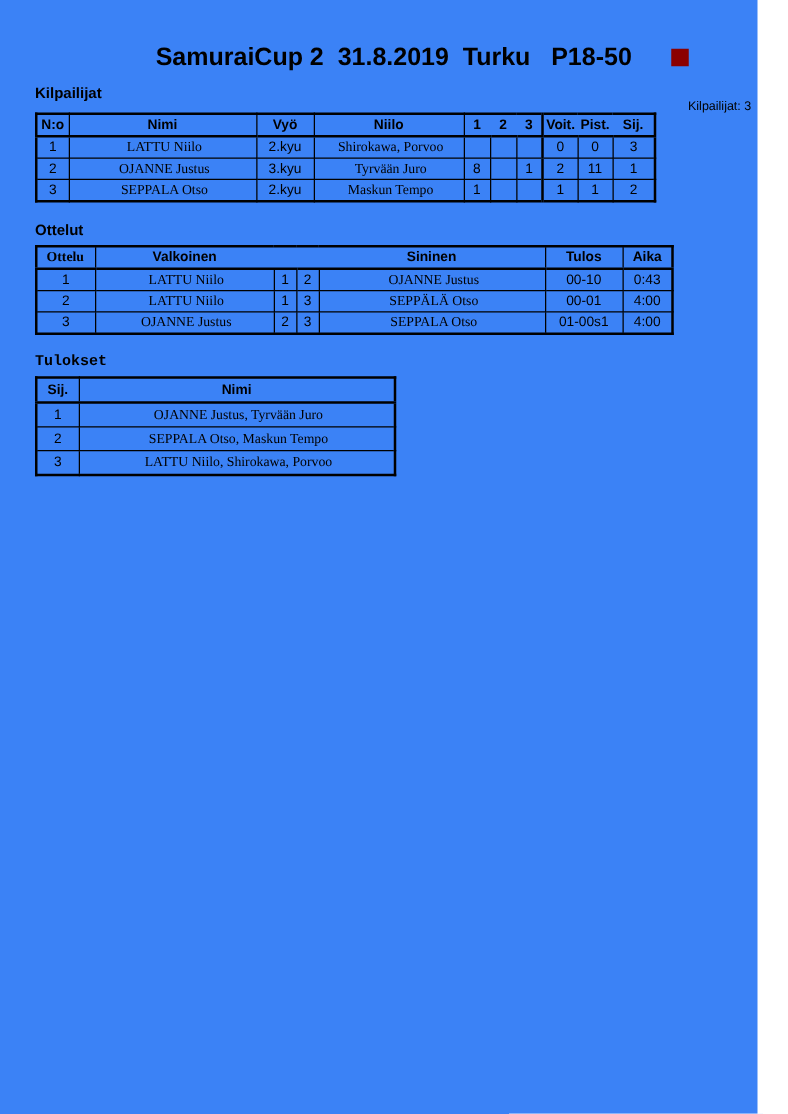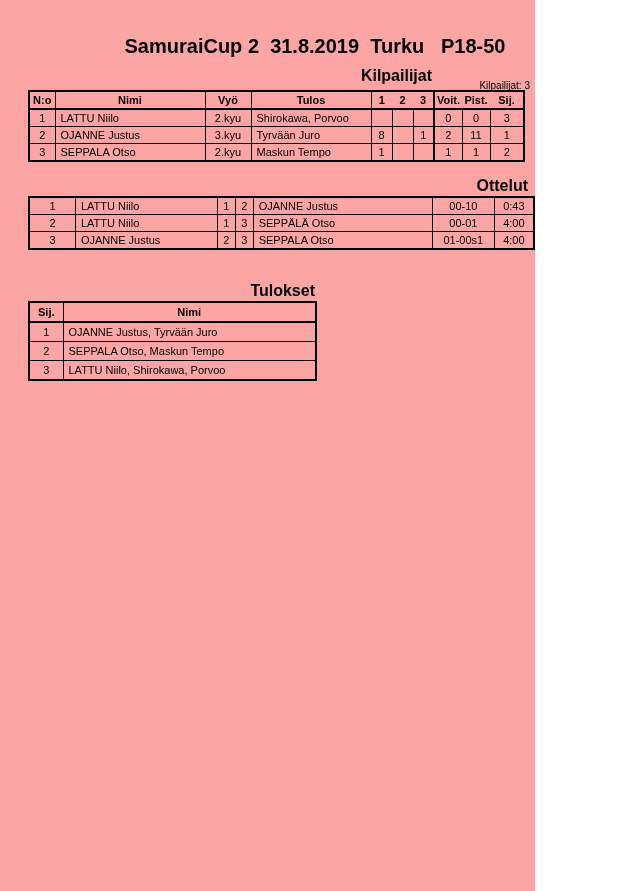--- a/index.html
+++ b/index.html
@@ -1,48 +1,48 @@
 <!DOCTYPE html>
 <html><head>
 <meta charset="utf-8">
 <style>
   html,body { margin:0; padding:0; background:#fff; }
   #page {
-    position:relative; width:535px; height:891px; background:#fca5a5;
+    position:relative; width:606px; height:891px; background:#3b82f6;
     font-family:"Liberation Sans", sans-serif; color:#000;
     overflow:hidden;
   }
   .title {
     position:absolute; top:35px; left:0; width:630px;
     text-align:center; font-size:20px; font-weight:bold; white-space:pre;
   }
   .red-flag {
     position:absolute; left:537px; top:39px; width:14px; height:14px;
     background:#8B0000;
   }
-  .caption { position:absolute; font-size:16px; font-weight:bold; text-align:right; }
+  .caption { position:absolute; font-size:12px; font-weight:bold; text-align:left; }
   .caption-kilpailijat { top:67px;  left:28px; width:404px; }
   .caption-ottelut     { top:177px; left:28px; width:500px; }
-  .caption-tulokset    { top:282px; left:28px; width:287px; }
+  .caption-tulokset    { top:282px; left:28px; width:287px;font-family:Liberation Mono, monospace; }
   .count-label {
     position:absolute; top:80px; right:5px; font-size:10px;
   }
   table {
     position:absolute; border-collapse:collapse; table-layout:fixed;
     border:2px solid #000; font-size:11px;
   }
   td, th { border:1px solid #000; height:16px; padding:0 2px; overflow:hidden; white-space:nowrap; }
   th { font-weight:bold; }
   tr.head th { border-bottom:2px solid #000; }
   .t1 { top:90px;  left:28px;border-radius:22px; }
   .t2 { top:196px; left:28px; }
   .t3 { top:301px; left:28px; }
   .t3 td, .t3 th { height:18px; }
   .c { text-align:center; }
-  .l { text-align:left; padding-left:5px; }
+  .l { text-align:center; padding-left:5px;font-family:Liberation Serif, serif; }
   .thickl { border-left:2px solid #000 !important; }
   .nbr { border-right:1px solid transparent; border-right:none; }
   .nbl { border-left:none; }
 </style>
 </head>
 <body>
 
 <div id="page">
 
   <div class="title">SamuraiCup 2  31.8.2019  Turku   P18-50</div>
@@ -62,21 +62,21 @@
         <col style="width:21px">
       <col style="width:28px">
         <col style="width:28px">
         <col style="width:34px">
     </colgroup>
     <tbody>
         <tr class="head">
       <th class="c">N:o</th>
       <th class="c">Nimi</th>
       <th class="c">Vyö</th>
-      <th class="c">Tulos</th>
+      <th class="c">Niilo</th>
       <th class="c nbr">1</th>
       <th class="c nbr nbl">2</th>
       <th class="c nbl">3</th>
       <th class="c thickl nbr">Voit.</th>
       <th class="c nbr nbl">Pist.</th>
       <th class="c nbl">Sij.</th>
     </tr>
     <tr>
       <td class="c">1</td>
       <td class="l">LATTU Niilo</td>
@@ -122,20 +122,29 @@
     <colgroup>
       <col style="width:47px">
         <col style="width:143px">
         <col style="width:18px">
         <col style="width:18px">
       <col style="width:181px">
         <col style="width:62px">
         <col style="width:40px">
     </colgroup>
     <tbody>
+        <tr class="head">
+      <th class="l" style="padding-left:1px">Ottelu</th>
+      <th class="c nbr">Valkoinen</th>
+      <th class="nbr nbl"></th>
+      <th class="nbr nbl"></th>
+      <th class="c nbl">Sininen</th>
+      <th class="c">Tulos</th>
+      <th class="c">Aika</th>
+    </tr>
     <tr>
       <td class="c">1</td>
       <td class="l">LATTU Niilo</td>
       <td class="c">1</td>
       <td class="c">2</td>
       <td class="l">OJANNE Justus</td>
       <td class="c">00-10</td>
       <td class="c">0:43</td>
     </tr>
     <tr>

